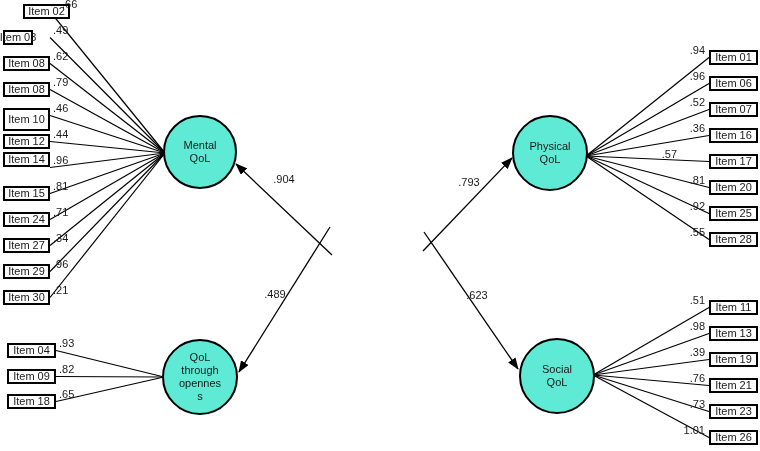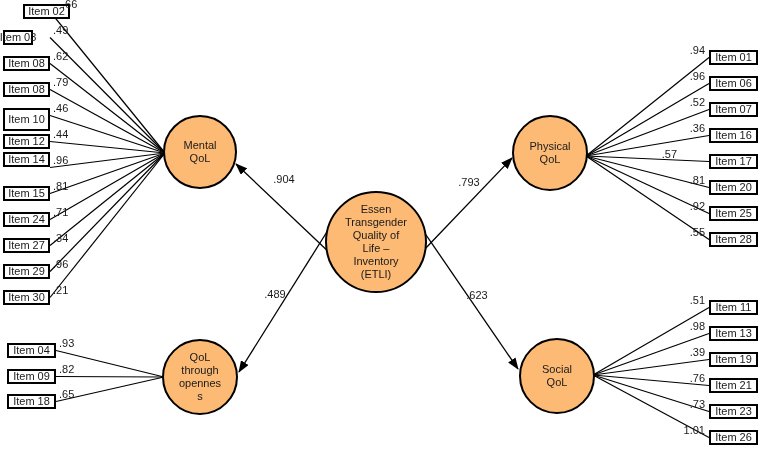--- a/index.html
+++ b/index.html
@@ -11,21 +11,21 @@
     font-family: "Liberation Sans", sans-serif;
     color: #1a1a1a;
     overflow: hidden;
   }
   #connectors { position: absolute; left: 0; top: 0; }
   .circle {
     position: absolute;
     box-sizing: border-box;
     border: 2px solid #000;
     border-radius: 50%;
-    background: #fdba74;
+    background: #5eead4;
     display: flex;
     align-items: center;
     justify-content: center;
     text-align: center;
     font-size: 11px;
     line-height: 13px;
     white-space: pre-line;
   }
   .item-box {
     position: absolute;
@@ -117,28 +117,20 @@
 through
 opennes
 s</span>
   </div>
 
   <div class="circle" style="left:519px; top:338px; width:76px; height:76px;">
     <span>Social
 QoL</span>
   </div>
 
-  <div class="circle" style="left:325px; top:191px; width:102px; height:102px;">
-    <span>Essen
-Transgender
-Quality of
-Life –
-Inventory
-(ETLI)</span>
-  </div>
 
   <div class="coef" style="left:284px; top:179px;">.904</div>
   <div class="coef" style="left:275px; top:294px;">.489</div>
   <div class="coef" style="left:469px; top:182px;">.793</div>
   <div class="coef" style="left:477px; top:295px;">.623</div>
 
 <div class="item-box" style="left: 3px; top: 4px; width: 47px; height: 15px; margin-left: 20px;">
       <span>Item 02</span>
     </div>
     <div class="loading" style="left: 62px; top: -1px;">.66</div>

